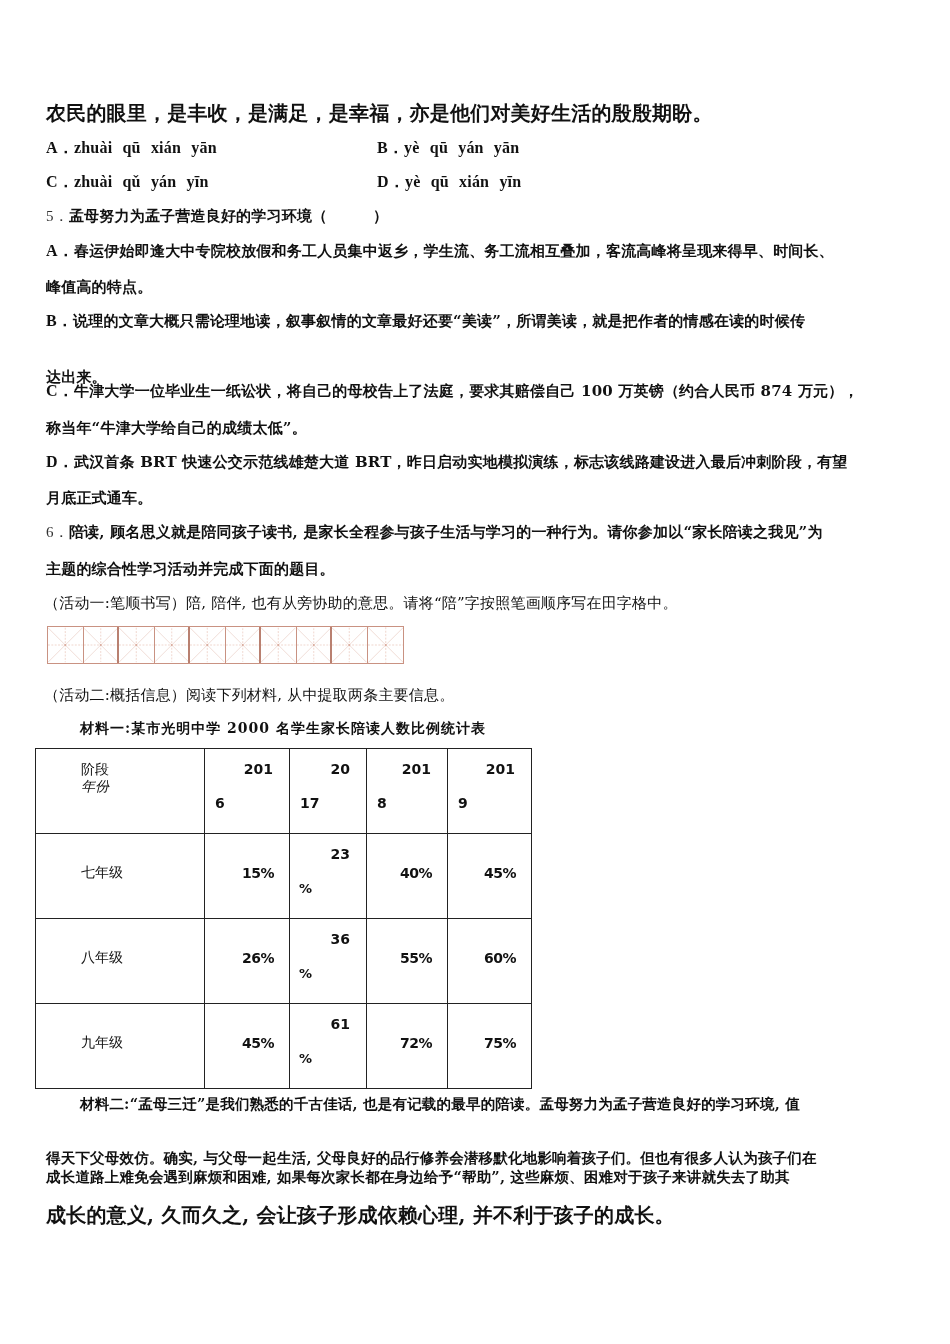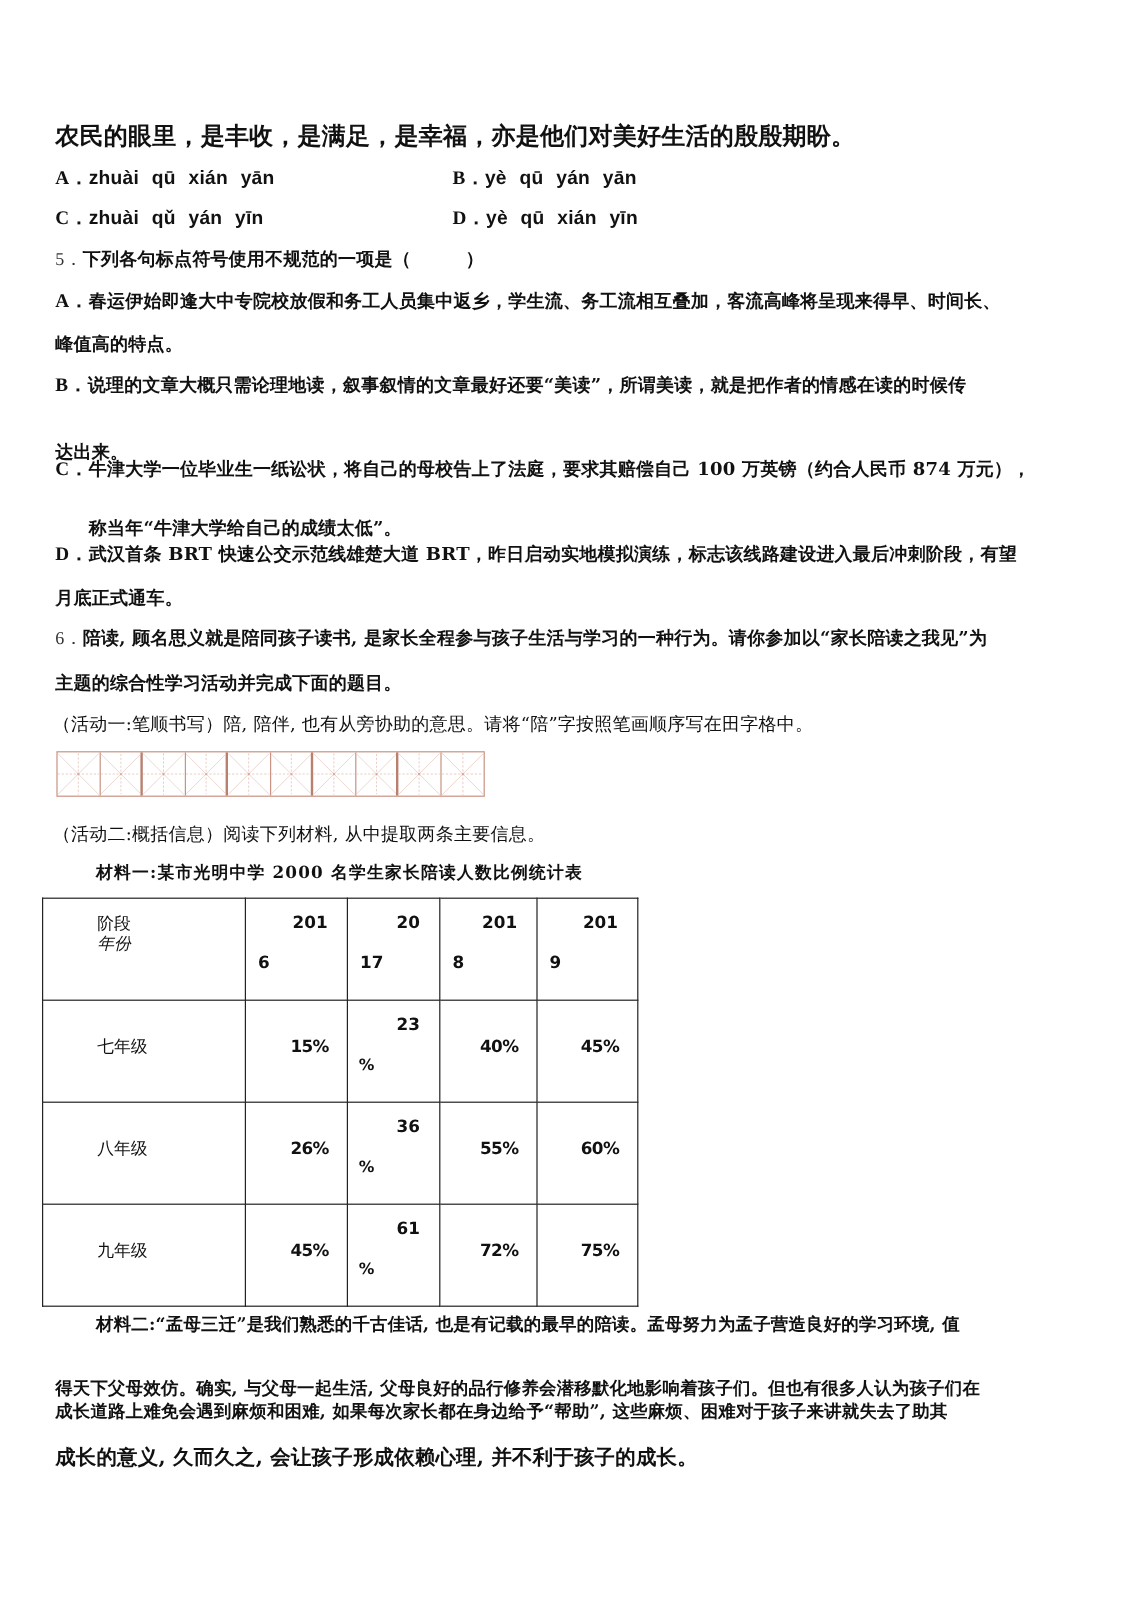--- a/index.html
+++ b/index.html
@@ -7,21 +7,21 @@
     width: 950px; height: 1344px; position: relative; overflow: hidden;
     font-family: "DejaVu Serif", "Liberation Serif", serif;
     color: #111;
   }
   .line {
     position: absolute; left: 46px; white-space: nowrap;
     font-size: 15px; line-height: 20px; letter-spacing: 0.2px;
   }
   .bold { font-weight: bold; }
   .opt-label { font-family: "Liberation Serif", serif; font-weight: bold; font-size: 16px; }
-  .pinyin { font-family: Liberation Sans, sans-serif; font-weight: bold; font-size: 16px; word-spacing: 6px; }
+  .pinyin { font-family: Liberation Serif, serif; font-weight: bold; font-size: 16px; word-spacing: 6px; }
   .qnum { font-family: "Liberation Serif", serif; font-weight: normal; color: #333; }
 
   
   .grid {
     position: absolute; left: 47px; top: 626px; height: 36px;
     display: flex; border: 1.5px solid #c99282; background: #fff;
   }
   .grid-cell {
     width: 35.5px; height: 36px; position: relative; box-sizing: border-box;
     border-right: 1px solid #c99282;
@@ -65,37 +65,37 @@
   <span class="opt-label">B．</span><span class="pinyin">yè  qū  yán  yān</span>
 </div>
 <div class="line" style="top:172px;">
   <span class="opt-label">C．</span><span class="pinyin">zhuài  qǔ  yán  yīn</span>
 </div>
 <div class="line" style="top:172px; left:377px;">
   <span class="opt-label">D．</span><span class="pinyin">yè  qū  xián  yīn</span>
 </div>
 
 <div class="line bold" style="top:206px;">
-  <span class="qnum">5．</span><span>下列各句标点符号使用不规范的一项是（　　　）</span>
+  <span class="qnum">5．</span><span>孟母努力为孟子营造良好的学习环境（　　　）</span>
 </div>
 
 <div class="line bold" style="top:241px;">
   <span class="opt-label">A．</span><span>春运伊始即逢大中专院校放假和务工人员集中返乡，学生流、务工流相互叠加，客流高峰将呈现来得早、时间长、</span>
 </div>
 <div class="line bold" style="top:277px;">峰值高的特点。</div>
 
 <div class="line bold" style="top:311px;">
   <span class="opt-label">B．</span><span>说理的文章大概只需论理地读，叙事叙情的文章最好还要“美读”，所谓美读，就是把作者的情感在读的时候传</span>
 </div>
 <div class="line bold" style="top:347px;margin-top:20px;">达出来。</div>
 
 <div class="line bold" style="top:381px;">
   <span class="opt-label">C．</span><span>牛津大学一位毕业生一纸讼状，将自己的母校告上了法庭，要求其赔偿自己 100 万英镑（约合人民币 874 万元），</span>
 </div>
-<div class="line bold" style="top:430px;margin-left:28px;">称当年“牛津大学给自己的成绩太低”。</div>
+<div class="line bold" style="top:418px;">称当年“牛津大学给自己的成绩太低”。</div>
 
 <div class="line bold" style="top:452px;">
   <span class="opt-label">D．</span><span>武汉首条 BRT 快速公交示范线雄楚大道 BRT，昨日启动实地模拟演练，标志该线路建设进入最后冲刺阶段，有望</span>
 </div>
 <div class="line bold" style="top:488px;">月底正式通车。</div>
 
 <div class="line bold" style="top:522px;">
   <span class="qnum">6．</span><span>陪读, 顾名思义就是陪同孩子读书, 是家长全程参与孩子生活与学习的一种行为。请你参加以“家长陪读之我见”为</span>
 </div>
 <div class="line bold" style="top:559px;">主题的综合性学习活动并完成下面的题目。</div>
@@ -319,13 +319,13 @@
     <td class="c4">
           <span class="val">75%</span>
         </td>
   </tr>
 </tbody>
   </table>
 
 <div class="line bold" style="top:1094px; left:80px; font-size:14.5px;">材料二:“孟母三迁”是我们熟悉的千古佳话, 也是有记载的最早的陪读。孟母努力为孟子营造良好的学习环境, 值</div>
 <div class="line bold" style="top:1130px; font-size:14.5px;margin-top:18px;">得天下父母效仿。确实, 与父母一起生活, 父母良好的品行修养会潜移默化地影响着孩子们。但也有很多人认为孩子们在</div>
 <div class="line bold" style="top:1167px; font-size:14.5px;">成长道路上难免会遇到麻烦和困难, 如果每次家长都在身边给予“帮助”, 这些麻烦、困难对于孩子来讲就失去了助其</div>
-<div class="line bold" style="top:1205px; font-size:17px;">成长的意义, 久而久之, 会让孩子形成依赖心理, 并不利于孩子的成长。</div>
+<div class="line bold" style="top:1205px; font-size:20px;">成长的意义, 久而久之, 会让孩子形成依赖心理, 并不利于孩子的成长。</div>
 
 </body></html>

